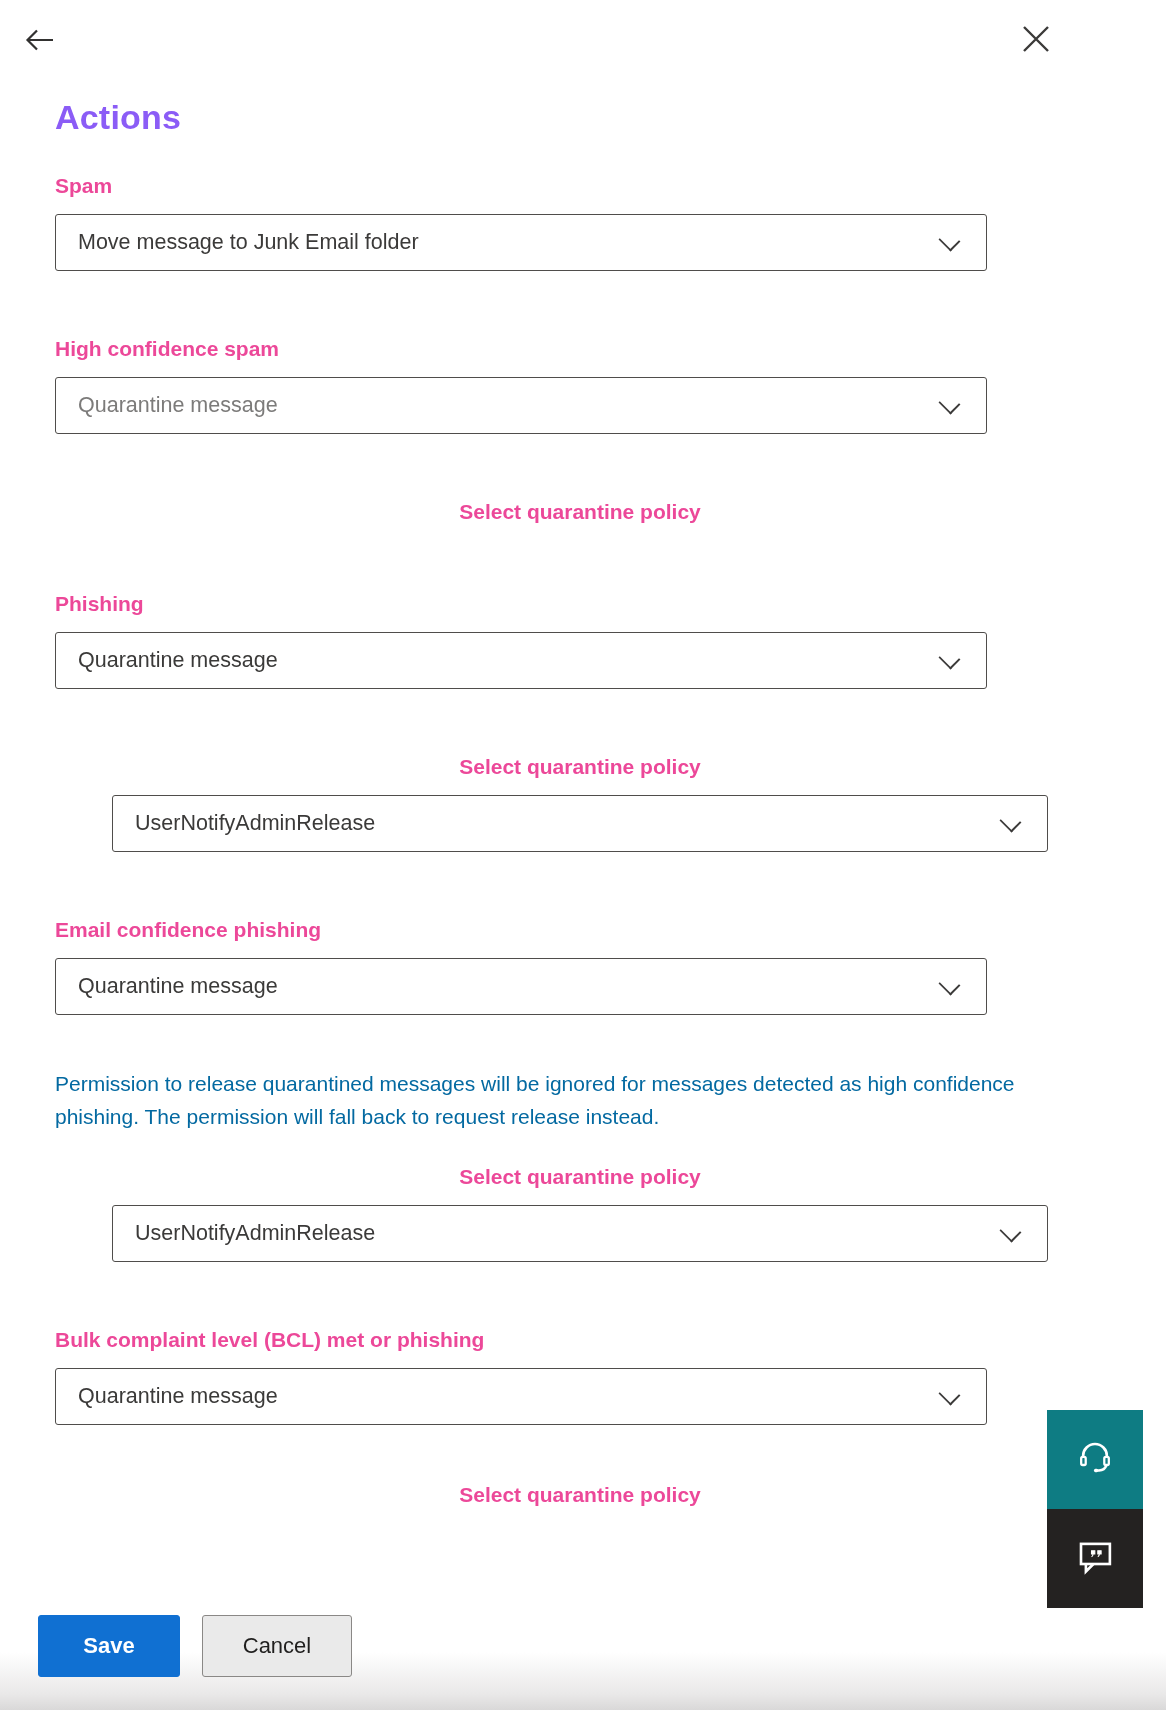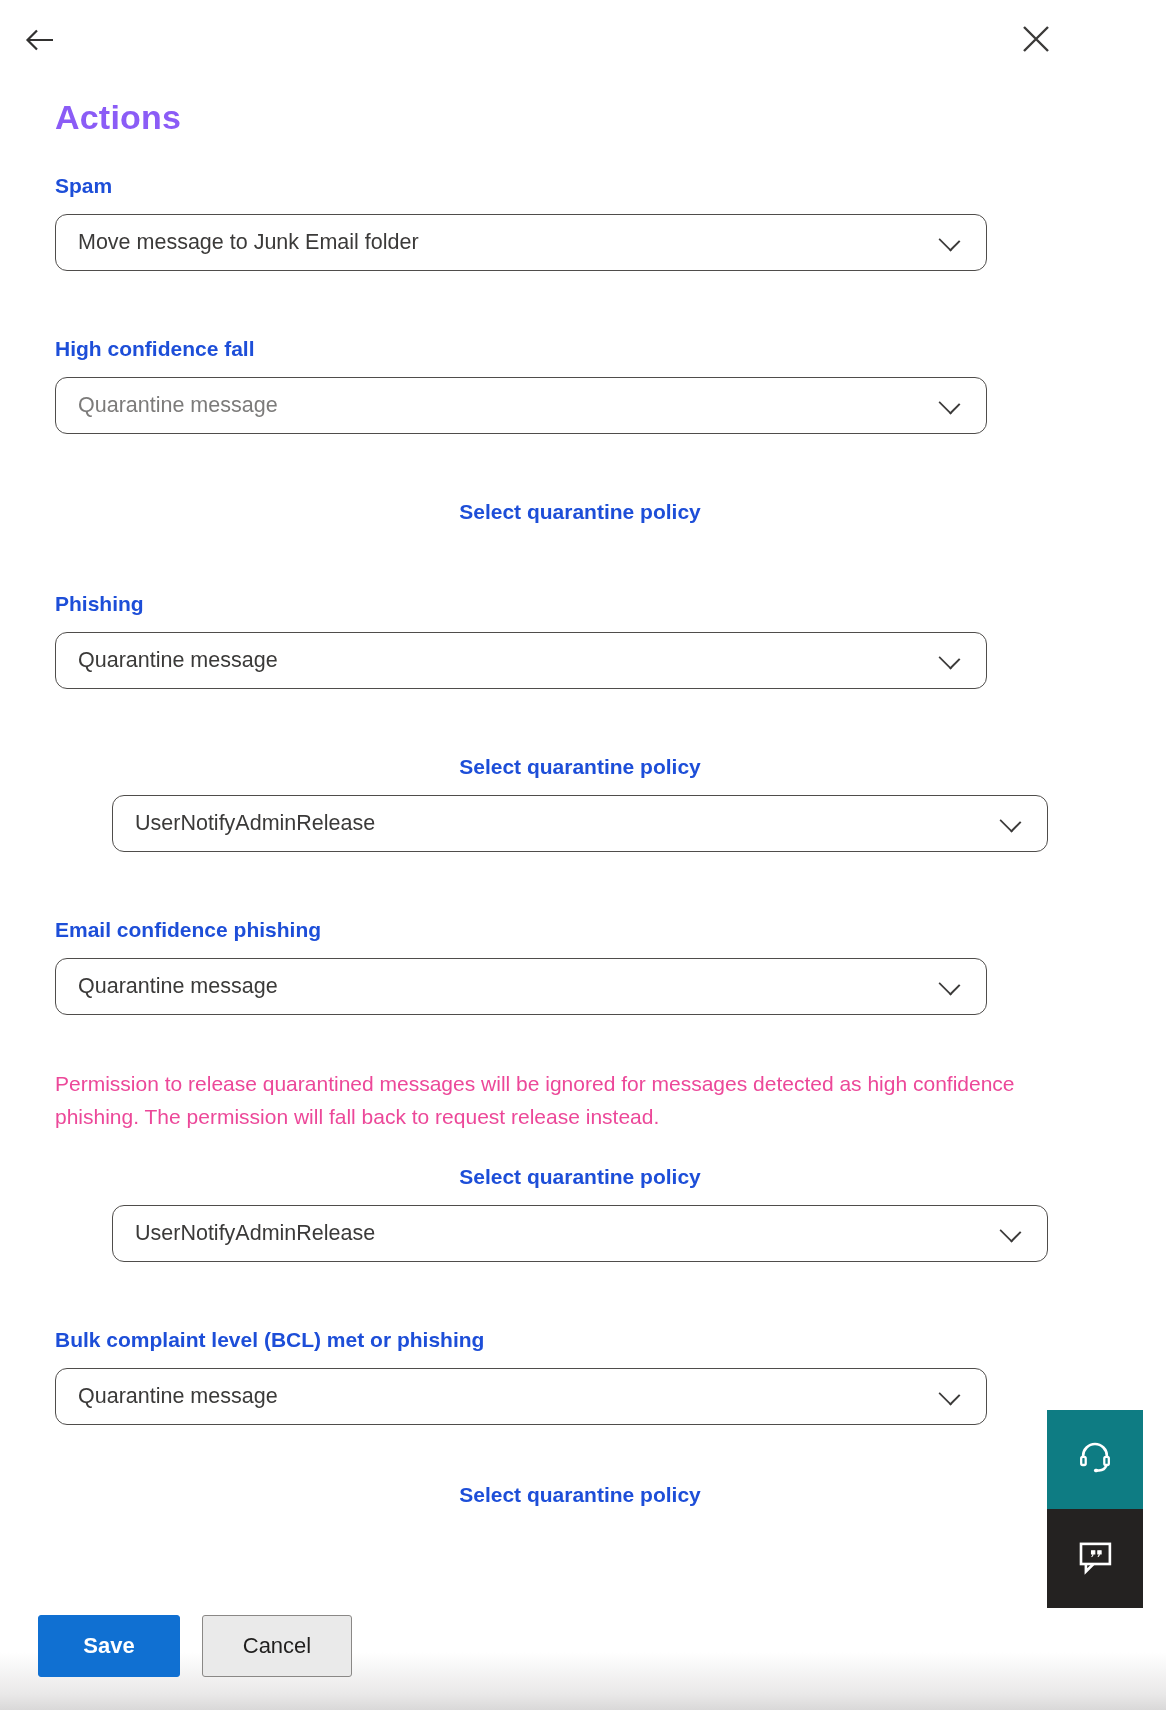--- a/index.html
+++ b/index.html
@@ -16,40 +16,40 @@
     background:none;border:none;padding:0;cursor:pointer;}
   .close-btn{position:absolute;left:1016px;top:20px;width:40px;height:40px;
     background:none;border:none;padding:0;cursor:pointer;}
 
   
   .content{position:absolute;left:55px;top:0;width:1000px;}
   .page-title{margin:97px 0 0 0;font-size:34px;line-height:40px;font-weight:700;color:#8b5cf6;letter-spacing:.2px;}
 
   .field{width:932px;}
   .field.indent{margin-left:57px;width:936px;text-align:center;}
-  .field-label{font-size:21px;line-height:28px;font-weight:700;color:#1d4ed8;}
+  .field-label{font-size:21px;line-height:28px;font-weight:700;color:#ec4899;}
   .combo{
     position:relative;margin-top:14px;height:57px;background:#fff;
-    border:1.5px solid #4f4d4b;border-radius:12px;
+    border:1.5px solid #4f4d4b;border-radius:3px;
     display:flex;align-items:center;cursor:pointer;box-sizing:border-box;
   }
   .combo-value{padding-left:22px;font-size:21.5px;color:#3b3a39;
     white-space:nowrap;overflow:hidden;}
   .combo-value.muted{color:#7c7b7a;}
   .chevron{
     position:absolute;right:28px;top:21px;width:15px;height:15px;
     border-right:2px solid #3b3a39;border-bottom:2px solid #3b3a39;
     transform:rotate(45deg) scale(1,.82);transform-origin:center;
     margin-top:-4px;
   }
 
   .mt-sec{margin-top:64px;}
   .mt-spam{margin-top:35px;}
   .note{
-    margin:52px 0 8px 0;width:978px;font-size:21px;line-height:33px;color:#ec4899;
+    margin:52px 0 8px 0;width:978px;font-size:21px;line-height:33px;color:#0369a1;
   }
   .mt-after-note{margin-top:30px;}
   .mt-last{margin-top:56px;}
 
   
   .footer{
     position:absolute;left:0;top:1582px;width:1166px;height:128px;
     background:linear-gradient(to bottom,#ffffff 0%,#ffffff 55%,#e9e8e8 88%,#d9d8d8 100%);
     z-index:5;
   }
@@ -92,21 +92,21 @@
 
     <div class="field mt-spam">
       <div class="field-label">Spam</div>
       <div class="combo" role="combobox">
         <span class="combo-value">Move message to Junk Email folder</span>
         <span class="chevron"></span>
       </div>
     </div>
 
     <div class="field mt-sec">
-      <div class="field-label">High confidence fall</div>
+      <div class="field-label">High confidence spam</div>
       <div class="combo" role="combobox">
         <span class="combo-value muted">Quarantine message</span>
         <span class="chevron"></span>
       </div>
     </div>
 
     <div class="field indent mt-sec">
       <div class="field-label">Select quarantine policy</div>
     </div>
 

